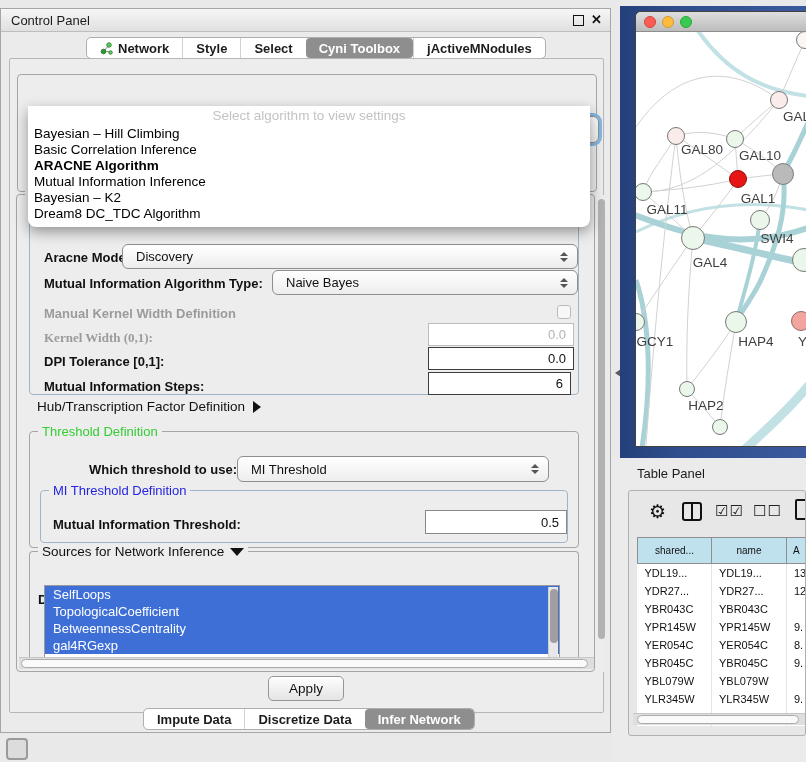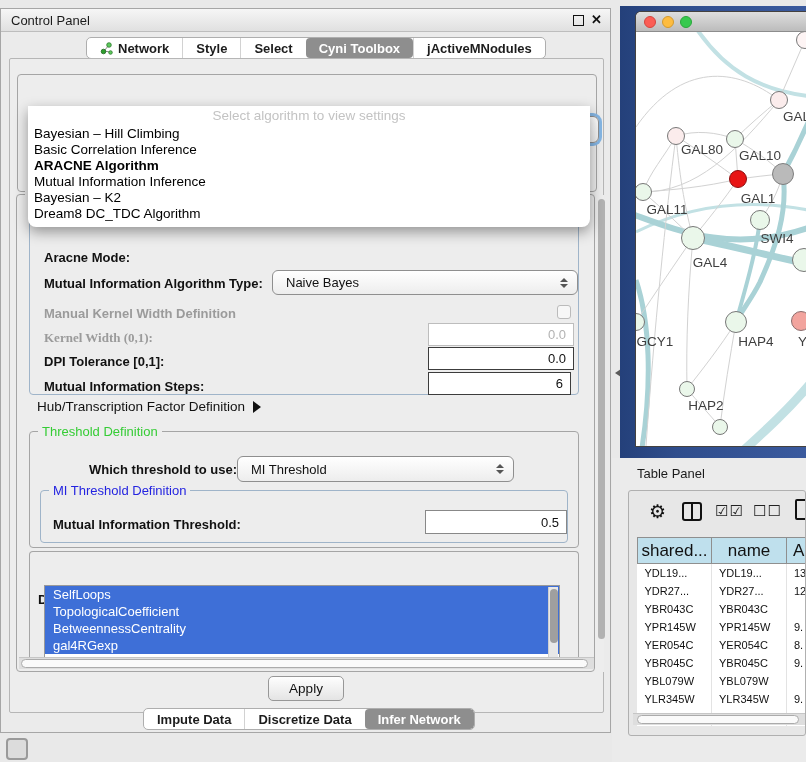--- a/index.html
+++ b/index.html
@@ -88,21 +88,21 @@
   .tp-area{position:absolute;left:612px;top:458px;width:194px;height:304px;background:#ebebeb;}
   .tp-title{position:absolute;left:25px;top:8px;font-size:13px;color:#1b1b1b;}
   .table-window{position:absolute;left:16px;top:32px;width:178px;height:246px;background:#e7e7e7;border:1px solid #b0b0b0;border-radius:3px;box-sizing:border-box;overflow:hidden;}
   .tw-toolbar{position:absolute;left:0;top:0;width:100%;height:46px;}
   .gear{position:absolute;left:20px;top:9px;font-size:19px;color:#111;}
   .colicon{position:absolute;left:53px;top:11px;width:20px;height:19px;border:2px solid #111;border-radius:3px;box-sizing:border-box;}
   .colicon:before{content:"";position:absolute;left:7px;top:0;width:2px;height:15px;background:#111;}
   .cb-glyph{position:absolute;top:11px;font-size:15px;color:#222;letter-spacing:1px;}
   .docicon{position:absolute;left:166px;top:8px;width:16px;height:21px;border:2px solid #111;border-radius:2px;box-sizing:border-box;background:#e7e7e7;}
   .data-table{position:absolute;left:8px;top:46px;border-collapse:collapse;table-layout:fixed;width:196px;background:#fff;}
-  .data-table th{background:var(--table-header,#bfe0ed);border:1px solid #8f8f8f;font-size:17px;font-weight:400;color:#111;height:23px;text-align:center;overflow:hidden;white-space:nowrap;}
+  .data-table th{background:var(--table-header,#bfe0ed);border:1px solid #8f8f8f;font-size:10px;font-weight:400;color:#111;height:23px;text-align:center;overflow:hidden;white-space:nowrap;}
   .data-table td{font-size:11px;color:#111;height:18px;padding:0 0 0 7px;border-right:1px solid #e3e3e3;overflow:hidden;white-space:nowrap;}
   .splitter-arrow{position:absolute;left:615px;top:369px;width:0;height:0;border-top:4px solid transparent;border-bottom:4px solid transparent;border-right:6px solid #5a5a5a;}
   .dock-icon{position:absolute;left:6px;top:738px;width:22px;height:22px;border:2px solid #9a9a9a;border-radius:4px;background:#dcdcdc;box-sizing:border-box;}
 </style>
 </head>
 <body>
 
 <div class="page">
 
   <div class="control-window">
@@ -161,20 +161,27 @@
         <div class="popup-item">Dream8 DC_TDC Algorithm</div>
       </div>
 
       <div class="groupbox" style="left:6px;top:135px;width:579px;height:478px;">
         <div class="legend">Cyni Algorithm Settings</div>
 
         <div class="groupbox" style="left:12px;top:24px;width:550px;height:176px;border-color:#9fb4c9;">
           <div class="legend blue">Algorithm Definition</div>
 
           <div class="boldlabel" style="left:14px;top:30px;">Aracne Mode:</div>
+          <div class="combo" style="left:92px;top:24px;width:456px;height:25px;">
+            <span>Discovery</span>
+            <span class="stepper">
+                <i class="up"></i>
+                <i class="dn"></i>
+              </span>
+          </div>
 
           <div class="boldlabel" style="left:14px;top:56px;">Mutual Information Algorithm Type:</div>
           <div class="combo" style="left:242px;top:50px;width:306px;height:25px;">
             <span>Naive Bayes</span>
             <span class="stepper">
                 <i class="up"></i>
                 <i class="dn"></i>
               </span>
           </div>
 
@@ -198,38 +205,41 @@
         </div>
 
         <div class="abs" style="left:20px;top:204px;font-size:13.5px;font-weight:500;color:#111;">
           <span>Hub/Transcription Factor Definition</span><span class="tri-right"></span>
         </div>
 
         <div class="groupbox" style="left:12px;top:236px;width:550px;height:117px;">
           <div class="legend green">Threshold Definition</div>
 
           <div class="boldlabel" style="left:59px;top:30px;">Which threshold to use:</div>
-          <div class="combo" style="left:207px;top:24px;width:277px;height:26px;">
+          <div class="combo" style="left:207px;top:24px;width:312px;height:26px;">
             <span>MI Threshold</span>
             <span class="stepper">
                 <i class="up"></i>
                 <i class="dn"></i>
               </span>
           </div>
 
           <div class="groupbox" style="left:10px;top:58px;width:528px;height:53px;border-color:#9fb4c9;">
             <div class="legend blue">MI Threshold Definition</div>
             <div class="boldlabel" style="left:12px;top:26px;">Mutual Information Threshold:</div>
             <div class="tfield" style="left:384px;top:19px;width:142px;height:24px;border-color:#888;">
               <span>0.5</span>
             </div>
           </div>
         </div>
 
         <div class="groupbox" style="left:12px;top:356px;width:550px;height:116px;border-bottom:none;">
+          <div class="legend" style="font-size:13.5px;color:#111;">
+            <span>Sources for Network Inference</span><span class="tri-down"></span>
+          </div>
           <div class="boldlabel" style="left:8px;top:16px;font-size:13.5px;margin-top:24px;">Data Attributes</div>
           <div class="attr-list" style="left:14px;top:33px;width:516px;height:73px;">
             <div class="attr-item">SelfLoops</div>
             <div class="attr-item">TopologicalCoefficient</div>
             <div class="attr-item">BetweennessCentrality</div>
             <div class="attr-item">gal4RGexp</div>
             <div class="vtrack" style="right:1px;top:1px;width:10px;height:71px;background:#e8e8e8;">
               <div class="vthumb" style="left:1px;top:2px;width:8px;height:54px;background:#9f9f9f;"></div>
             </div>
           </div>

